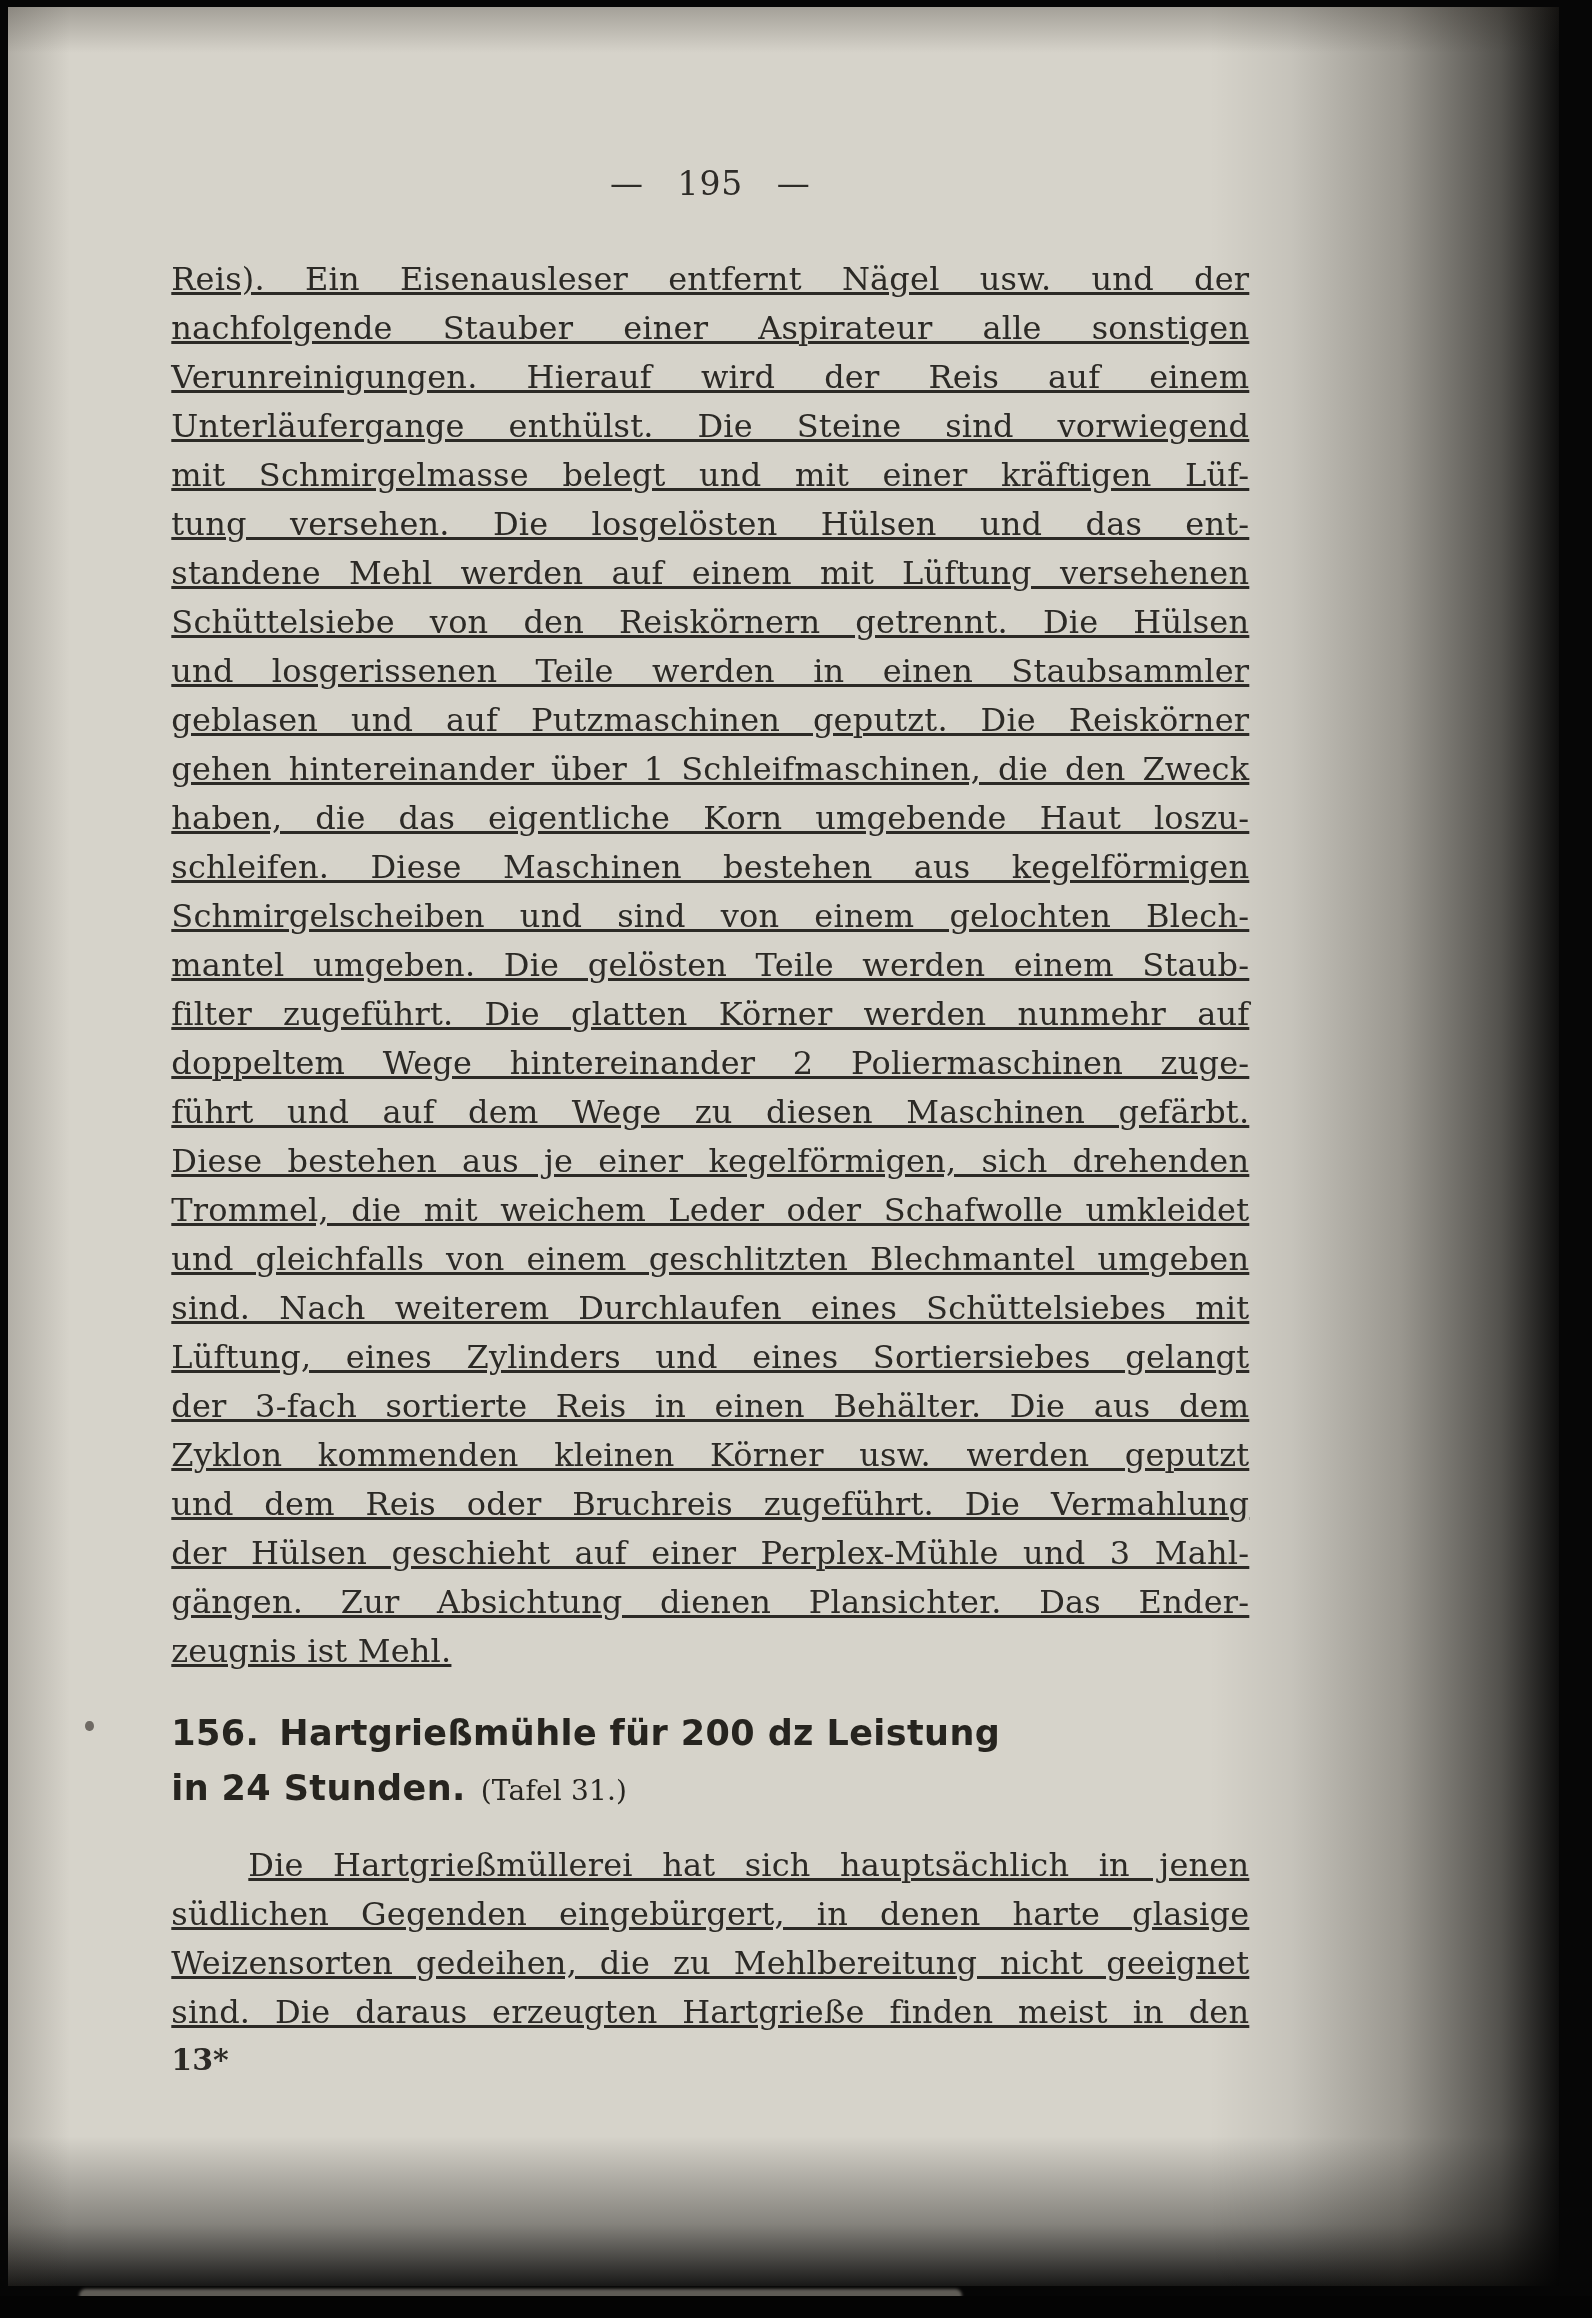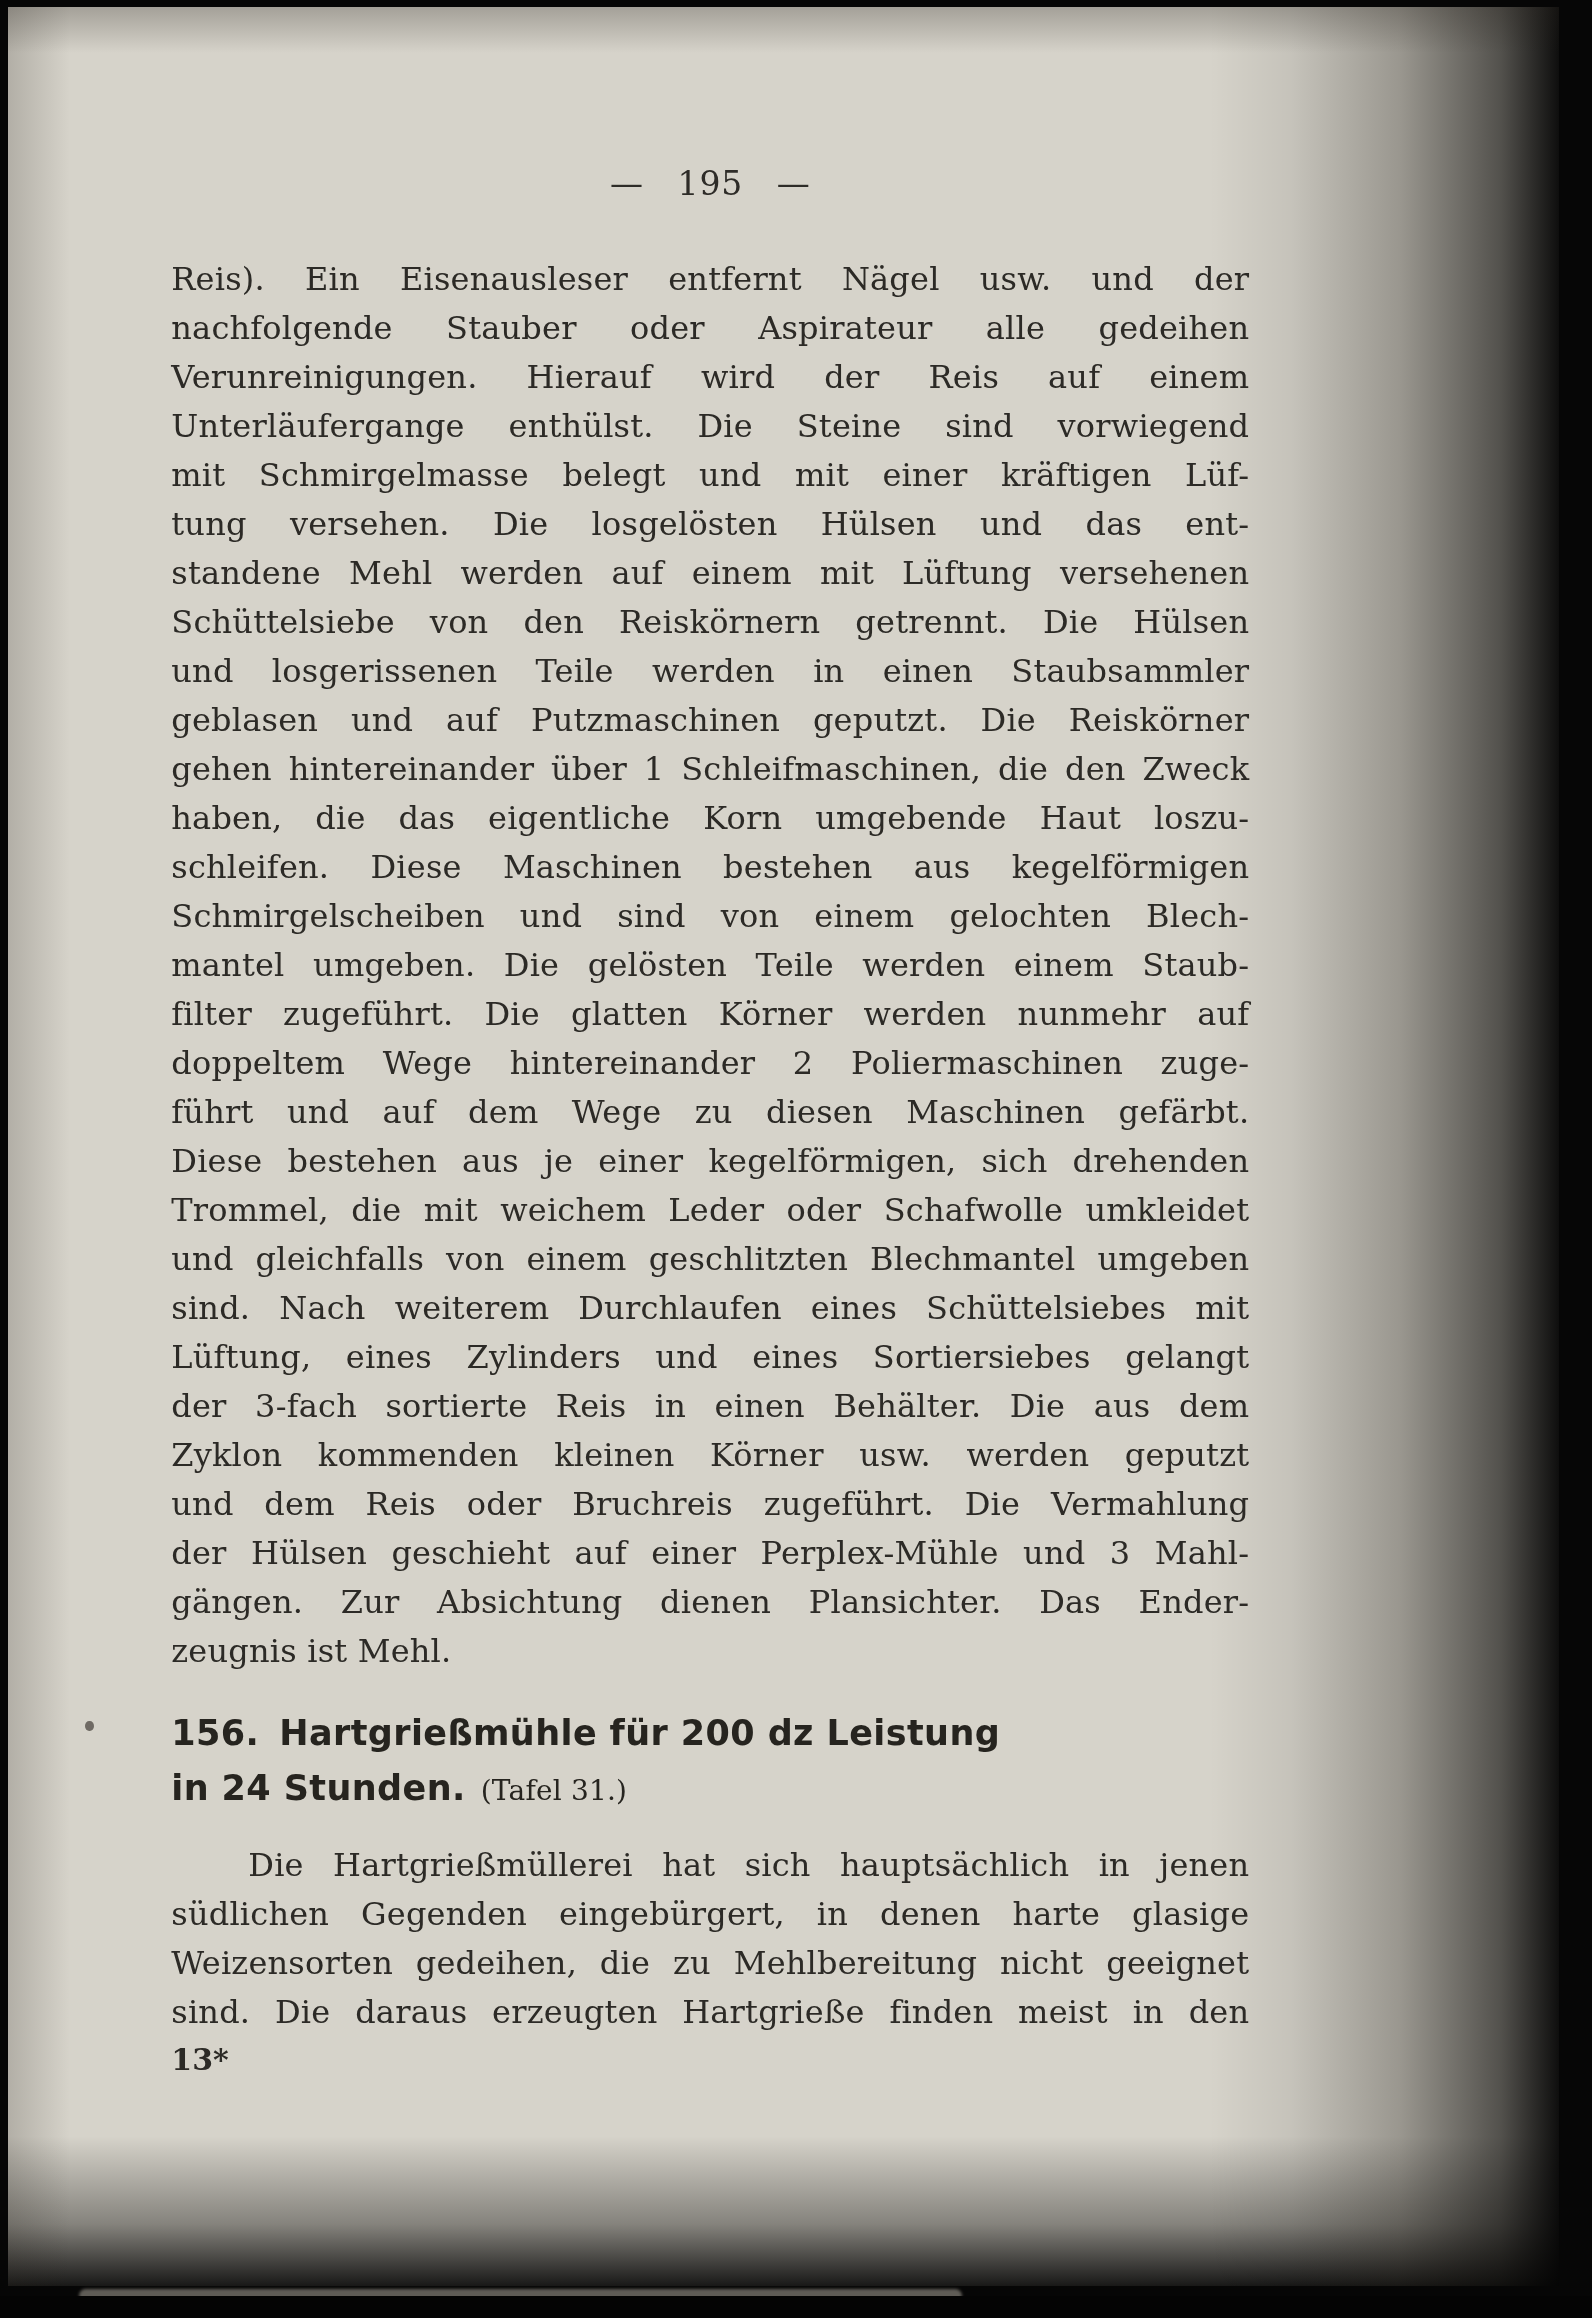--- a/index.html
+++ b/index.html
@@ -40,21 +40,21 @@
   }
 
   .page-number {
     text-align:center; font-size:33px; letter-spacing:0.8px;
     margin-bottom:52px; color:#2e2c28;
   }
 
   .para .line {
     font-size:32px; line-height:49px; letter-spacing:0.2px;
     text-align:justify; text-align-last:justify;
-    white-space:normal; hyphens:none;
+    white-space:normal; hyphens:none;text-decoration:underline;
   }
   .para.end-align .line:last-child { text-align-last:left; }
   .para.indent-first .line:first-child { text-indent:77px; }
 
   .heading {
     margin-top:30px; text-align:left;
     font-family:"DejaVu Sans", sans-serif; font-weight:700;
     font-size:35px; line-height:55px; color:#26241f;
     letter-spacing:0.4px;
   }
@@ -80,21 +80,21 @@
 
     <div class="speck"></div>
 
     <div class="content">
 
       <div class="page-number">— 195 —</div>
 
       <div class="para end-align">
 
       <div class="line">Reis). Ein Eisenausleser entfernt Nägel usw. und der</div>
-          <div class="line">nachfolgende Stauber oder Aspirateur alle gedeihen</div>
+          <div class="line">nachfolgende Stauber einer Aspirateur alle sonstigen</div>
           <div class="line">Verunreinigungen. Hierauf wird der Reis auf einem</div>
           <div class="line">Unterläufergange enthülst. Die Steine sind vorwiegend</div>
           <div class="line">mit Schmirgelmasse belegt und mit einer kräftigen Lüf-</div>
           <div class="line">tung versehen. Die losgelösten Hülsen und das ent-</div>
           <div class="line">standene Mehl werden auf einem mit Lüftung versehenen</div>
           <div class="line">Schüttelsiebe von den Reiskörnern getrennt. Die Hülsen</div>
           <div class="line">und losgerissenen Teile werden in einen Staubsammler</div>
           <div class="line">geblasen und auf Putzmaschinen geputzt. Die Reiskörner</div>
           <div class="line">gehen hintereinander über 1 Schleifmaschinen, die den Zweck</div>
           <div class="line">haben, die das eigentliche Korn umgebende Haut loszu-</div>

